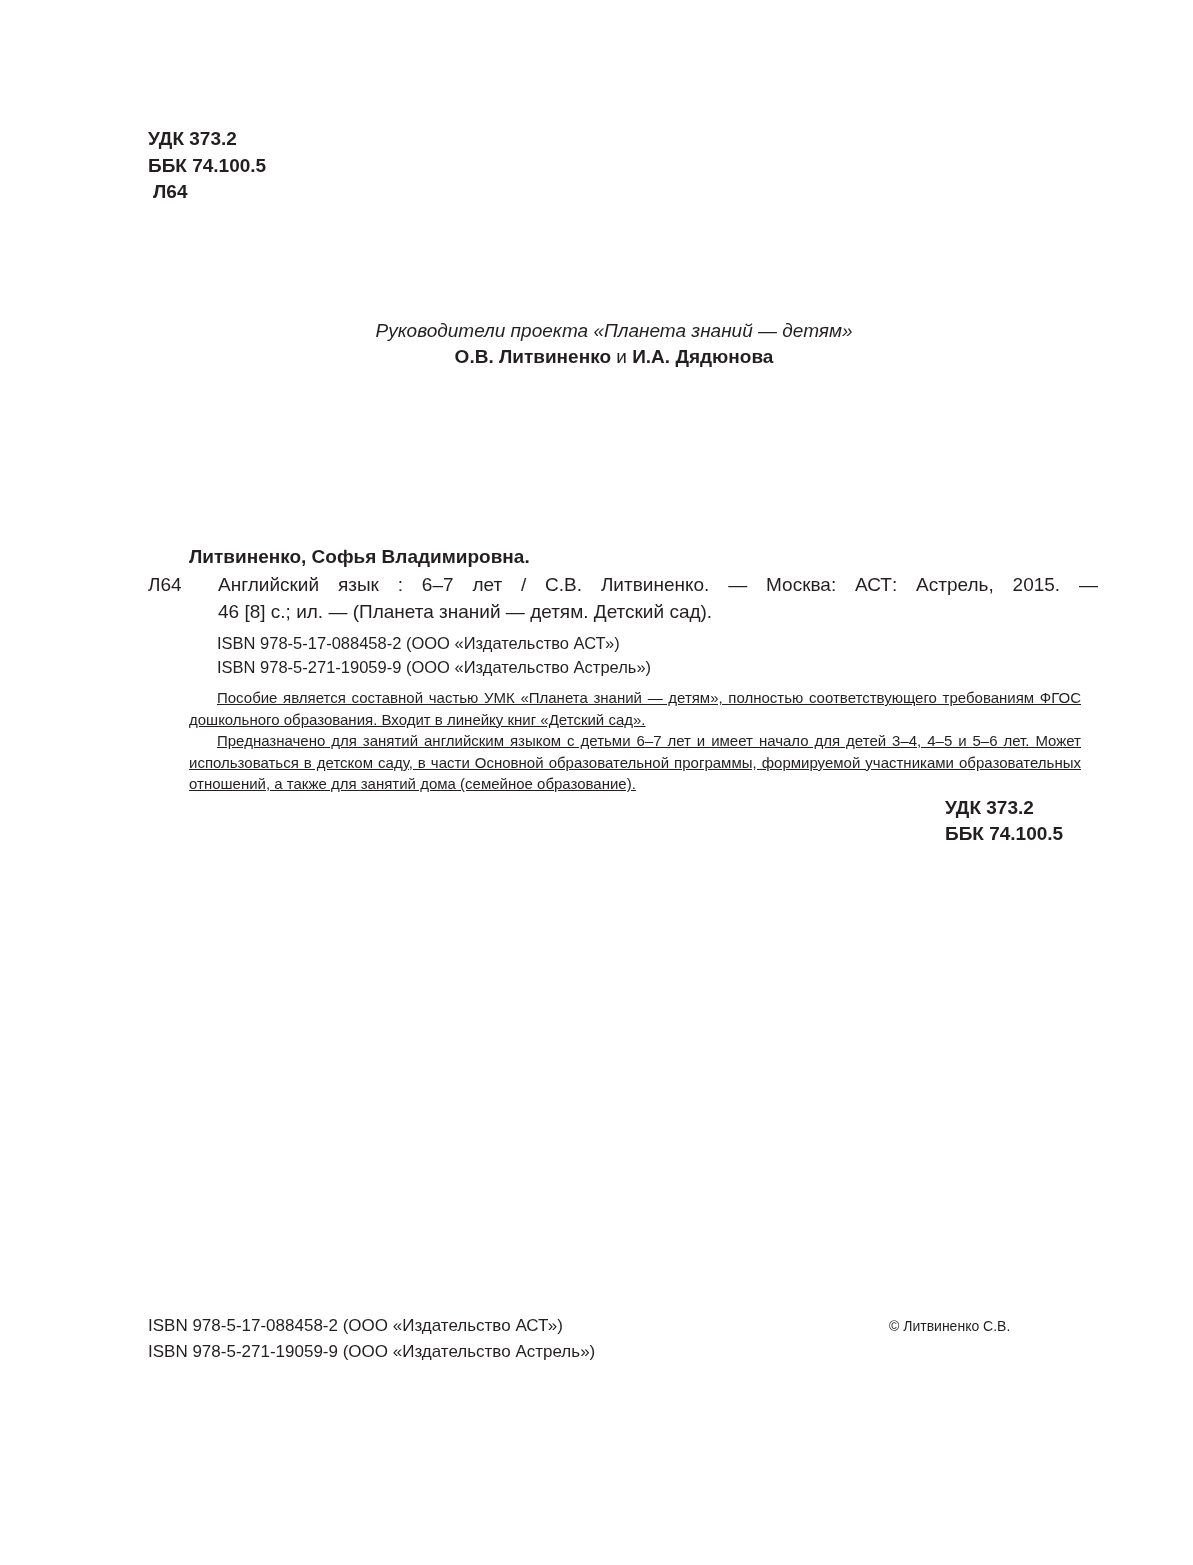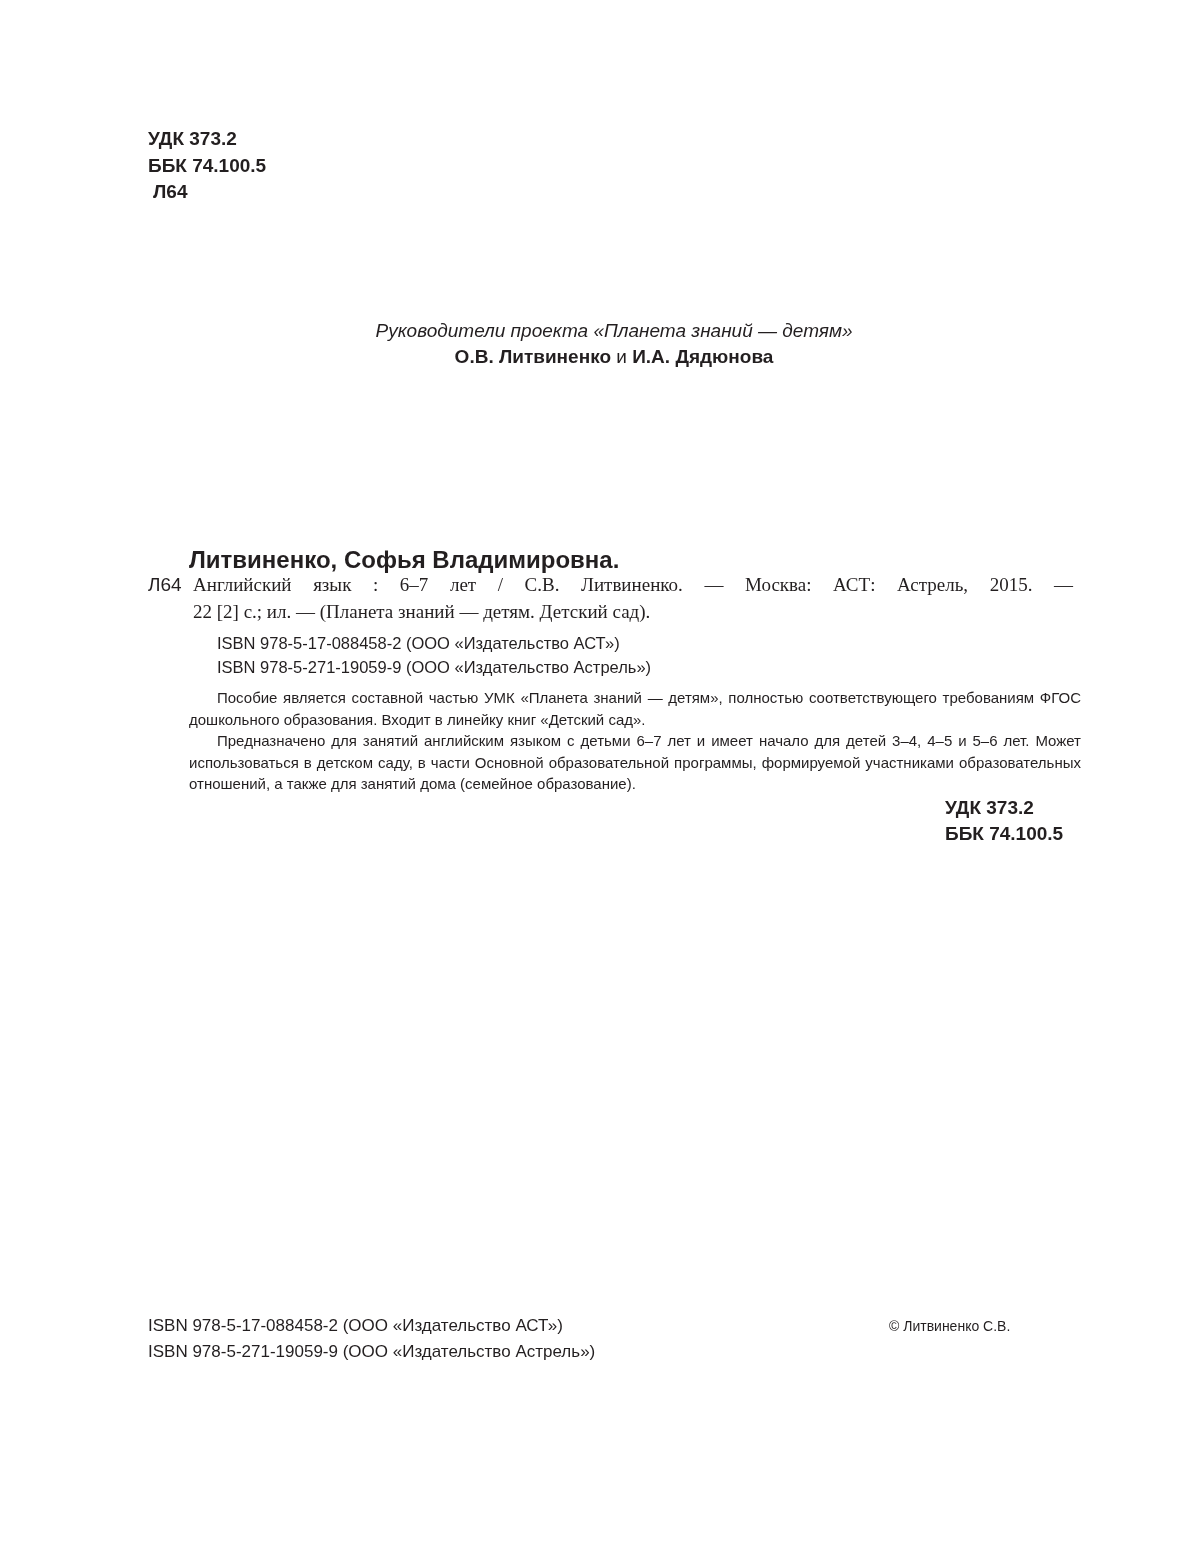--- a/index.html
+++ b/index.html
@@ -7,28 +7,28 @@
     width: 1193px; height: 1565px; position: relative; overflow: hidden;
     font-family: "Liberation Sans", "DejaVu Sans", sans-serif;
     color: #231f20;
   }
   .abs { position: absolute; white-space: nowrap; }
   .bold { font-weight: bold; }
   .codes-top { left: 148px; top: 126px; font-size: 19px; line-height: 26.5px; font-weight: bold; }
   .codes-top .l64 { padding-left: 5px; }
   .leaders { left: 0; width: 1228px; top: 318px; text-align: center; font-size: 19px; line-height: 26px; }
   .leaders .it { font-style: italic; }
-  .author { left: 189px; top: 546px; font-size: 24px; font-weight: bold; }
+  .author { left: 189px; top: 546px; font-size: 19px; font-weight: bold; }
   .entry-code { left: 148px; top: 571px; font-size: 19px; line-height: 27px; }
-  .entry { left: 193px; top: 571px; width: 880px; font-size: 19px; line-height: 27px; white-space: normal; font-family: Liberation Serif, serif; }
+  .entry { left: 218px; top: 571px; width: 880px; font-size: 19px; line-height: 27px; white-space: normal; }
   .entry-line1 { display: block; text-align: justify; text-align-last: justify; }
   .entry-line2 { display: block; }
   .isbn-block { left: 217px; top: 631px; font-size: 16.5px; line-height: 24px; }
   .annot { left: 189px; top: 687px; width: 892px; font-size: 15px; line-height: 21.6px; white-space: normal; }
-  .annot p { margin: 0; text-indent: 28px; text-align: justify; }
+  .annot p { margin: 0; text-indent: 28px; text-align: justify; text-decoration: underline; }
   .codes-right { left: 945px; top: 795px; font-size: 19px; line-height: 26px; font-weight: bold; }
   .isbn-bottom { left: 148px; top: 1313px; font-size: 17px; line-height: 26px; }
   .copyright { left: 889px; top: 1313px; font-size: 14px; line-height: 26px; }
 </style>
 </head>
 <body>
 
 <div class="abs codes-top">
   <div>УДК 373.2</div>
   <div>ББК 74.100.5</div>
@@ -39,21 +39,21 @@
   <div class="it">Руководители проекта «Планета знаний — детям»</div>
   <div>
     <span class="bold">О.В. Литвиненко</span><span style="white-space:pre"> и </span><span class="bold">И.А. Дядюнова</span>
   </div>
 </div>
 
 <div class="abs author">Литвиненко, Софья Владимировна.</div>
 <div class="abs entry-code">Л64</div>
 <div class="abs entry">
   <span class="entry-line1">Английский язык : 6–7 лет / С.В. Литвиненко. — Москва: АСТ: Астрель, 2015. —</span>
-  <span class="entry-line2">22 [2] с.; ил. — (Планета знаний — детям. Детский сад).</span>
+  <span class="entry-line2">46 [8] с.; ил. — (Планета знаний — детям. Детский сад).</span>
 </div>
 
 <div class="abs isbn-block">
   <div>ISBN 978-5-17-088458-2 (ООО «Издательство АСТ»)</div>
   <div>ISBN 978-5-271-19059-9 (ООО «Издательство Астрель»)</div>
 </div>
 
 <div class="abs annot">
   <p>Пособие является составной частью УМК «Планета знаний — детям», полностью соответствующего требованиям ФГОС дошкольного образования. Входит в линейку книг «Детский сад».</p>
   <p>Предназначено для занятий английским языком с детьми 6–7 лет и имеет начало для детей 3–4, 4–5 и 5–6 лет. Может использоваться в детском саду, в части Основной образовательной программы, формируемой участниками образовательных отношений, а также для занятий дома (семейное образование).</p>

